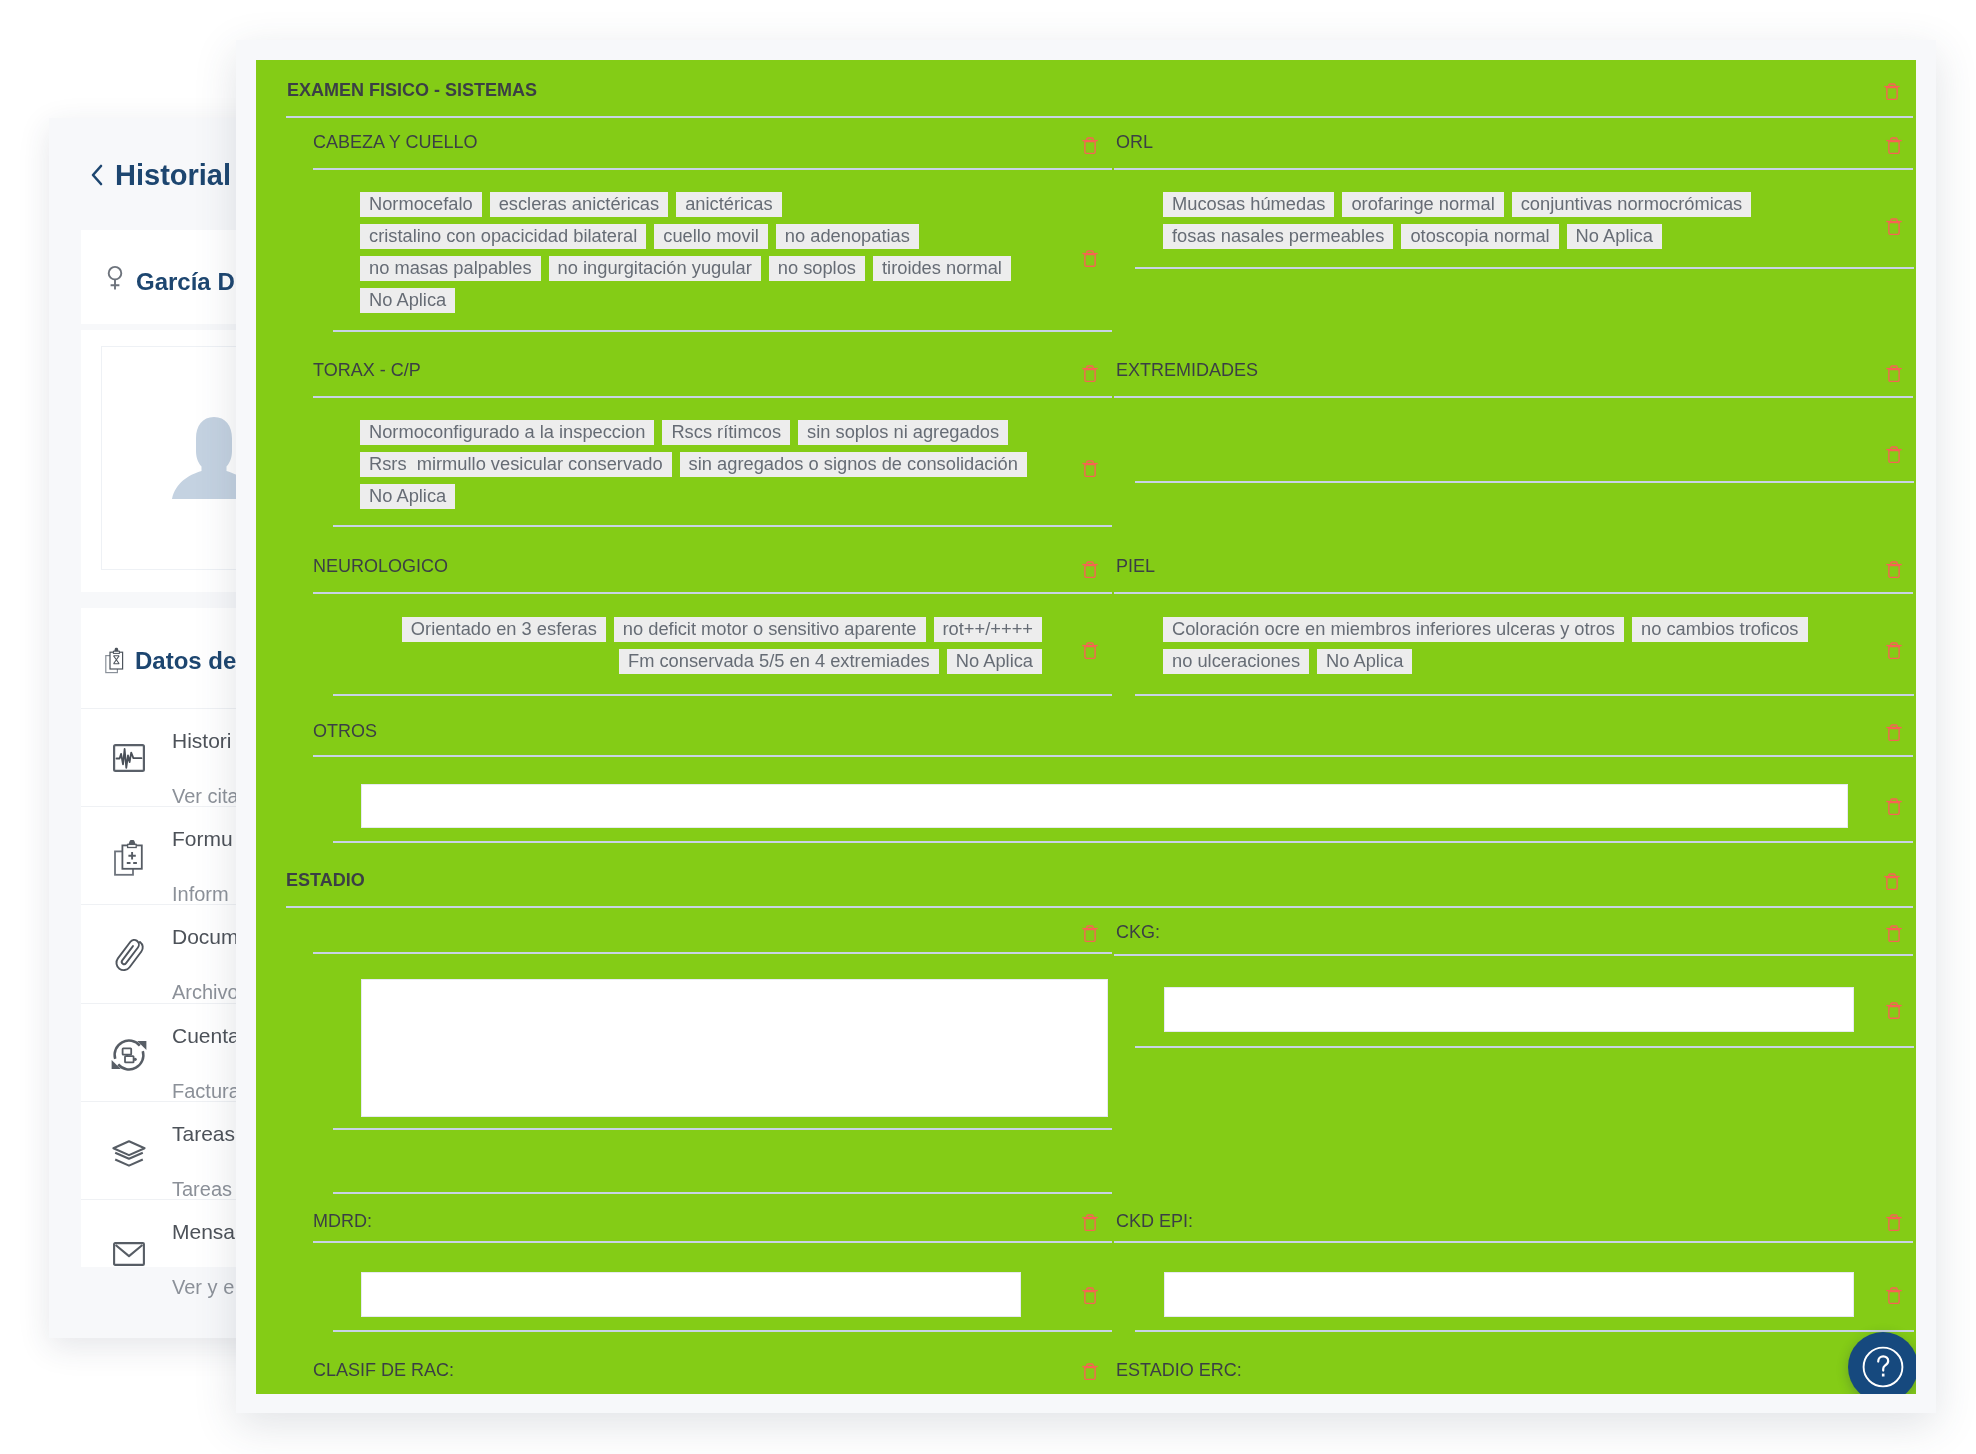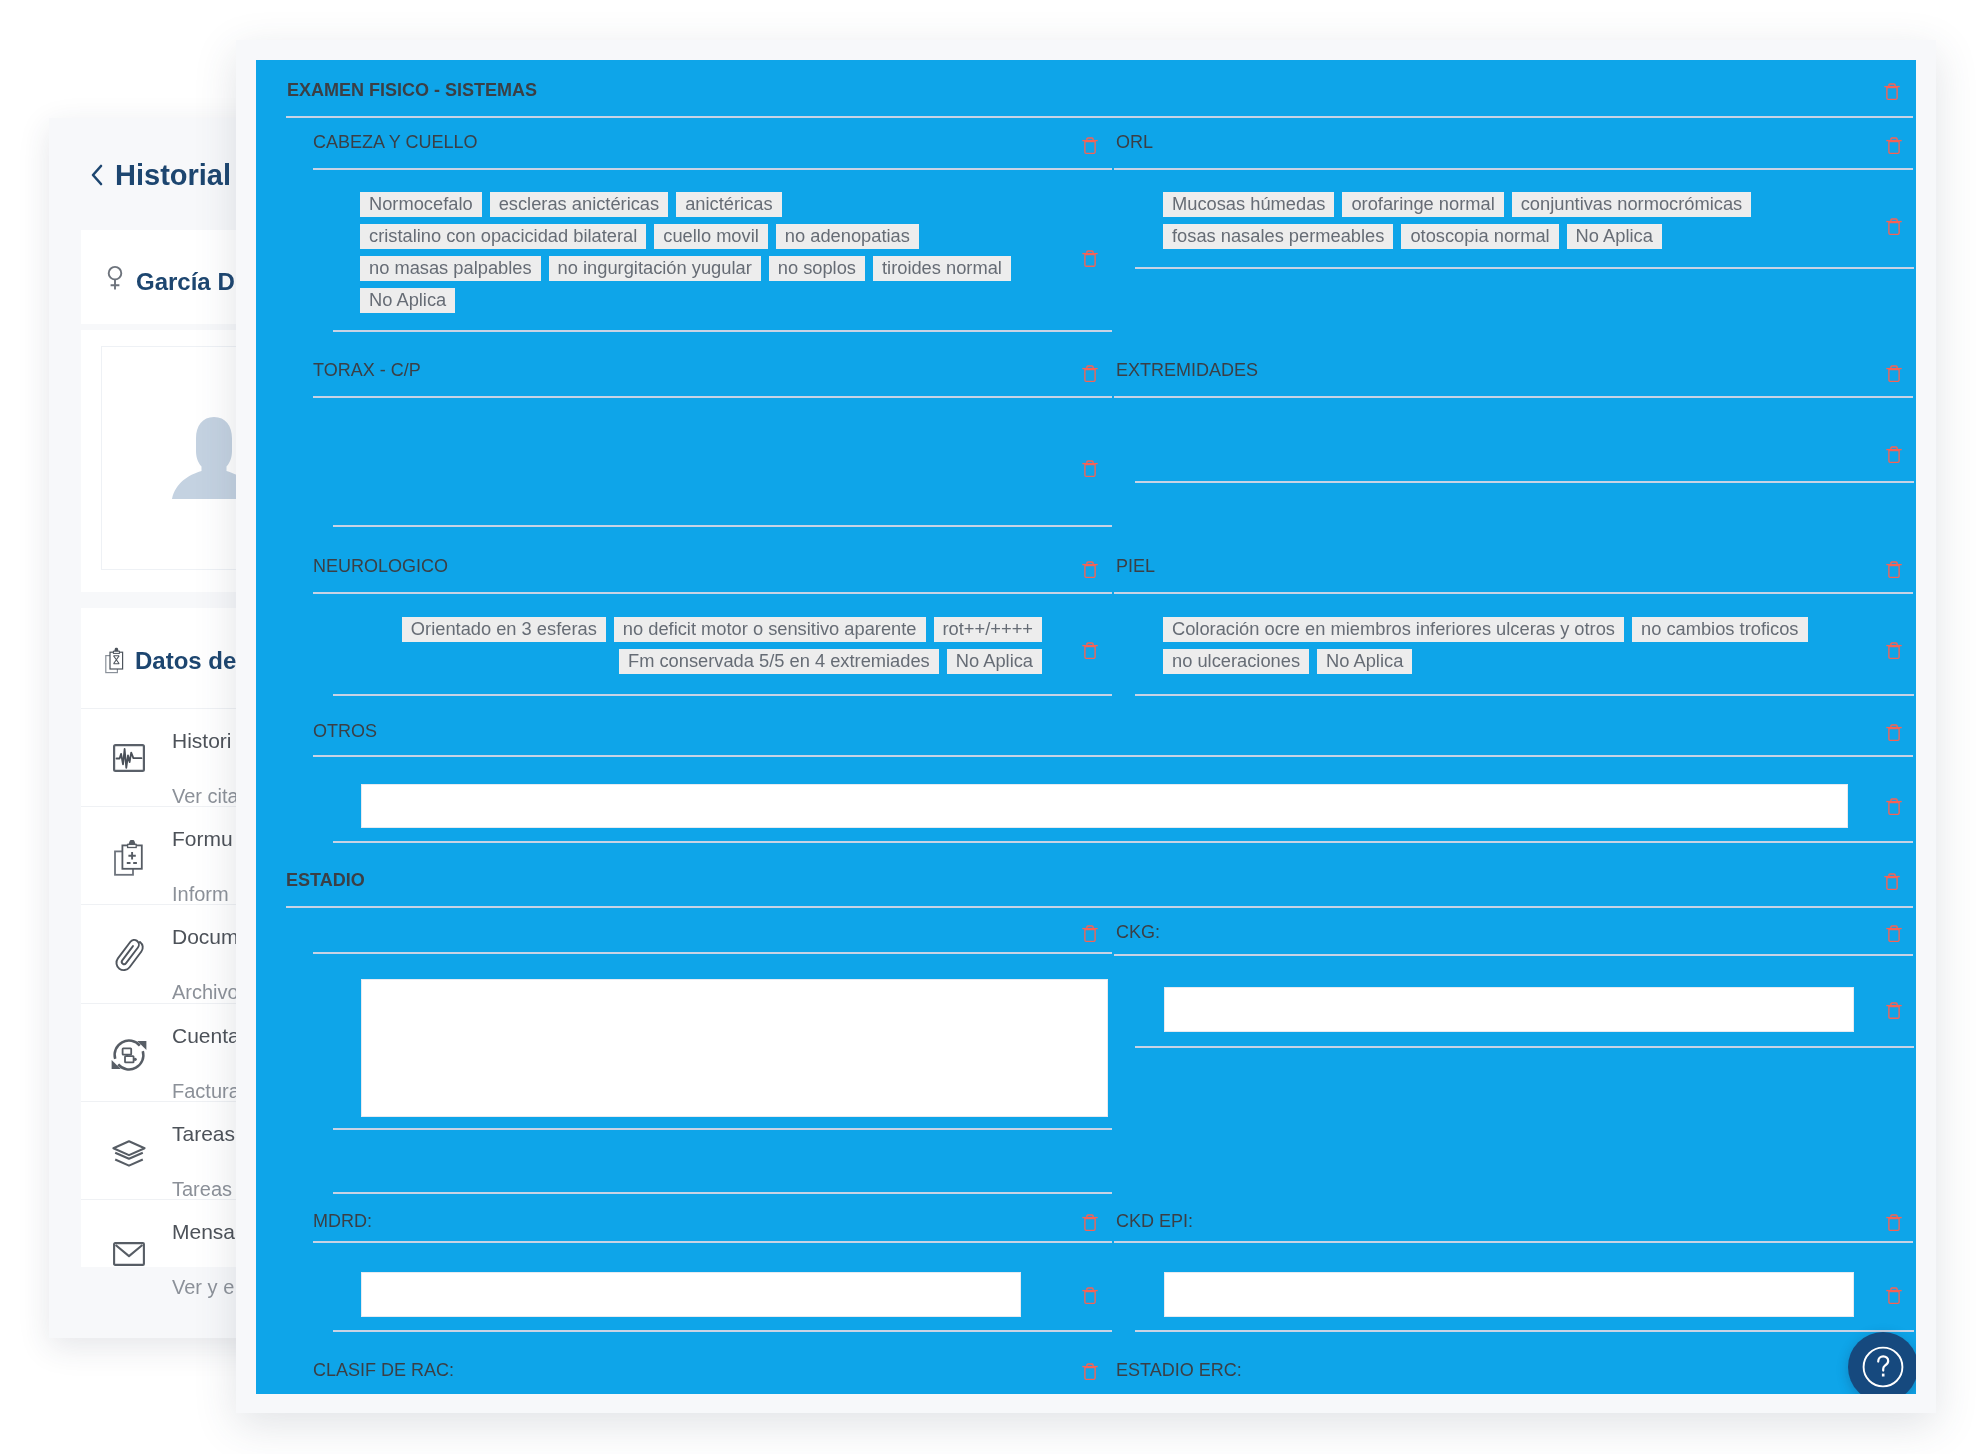--- a/index.html
+++ b/index.html
@@ -33,21 +33,21 @@
   .menu{position:absolute;left:0;top:100px;width:100%;}
   .mi{position:relative;height:97.2px;border-top:1px solid #eff1f4;}
   .mi .ic{position:absolute;left:27px;top:50%;transform:translateY(-50%);width:42px;height:42px;
           display:flex;align-items:center;justify-content:center;line-height:0;}
   .mi .t1{position:absolute;left:91px;top:19px;font-size:21px;color:#4d5259;line-height:26px;text-align:center;}
   .mi .t2{position:absolute;left:91px;top:50px;font-size:20px;color:#8c9199;line-height:26px;margin-top:24px;}
 
   
   .modal{position:absolute;left:236px;top:40px;width:1700px;height:1373px;
          background:#f7f8fa;box-shadow:0 12px 40px rgba(55,65,85,.15);}
-  .mcard{position:absolute;left:20px;top:20px;width:1660px;height:1334px;background:#0ea5e9;overflow:hidden;}
+  .mcard{position:absolute;left:20px;top:20px;width:1660px;height:1334px;background:#84cc16;overflow:hidden;}
 
   .sec-title{position:absolute;font-size:18px;font-weight:bold;color:#3b3f45;
              white-space:nowrap;line-height:20px;}
   .rule{position:absolute;height:2px;background:#c8d3e5;}
   .trash{position:absolute;width:16px;height:18px;line-height:0;}
 
   .grp-title{position:absolute;font-size:18px;font-weight:normal;color:#3b3f45;
              white-space:nowrap;line-height:20px;}
   .tags{position:absolute;}
   .tag{display:inline-block;background:#ededed;color:#666c75;font-size:18.3px;
@@ -235,20 +235,21 @@
           </svg></span>
       <div class="rule" style="left:879px;top:207px;width:779px;"></div>
 
       <div class="grp-title" style="left:57px;top:300px;">TORAX - C/P</div>
       <span class="trash" style="left:826px;top:305px;"><svg width="16" height="17" viewBox="0 0 16 17">
             <path d="M2.9 4.6 h10.2 v10.4 a1.3 1.3 0 0 1 -1.3 1.3 h-7.6 a1.3 1.3 0 0 1 -1.3 -1.3 z" fill="none" stroke="#f86254" stroke-width="1.35"></path>
             <path d="M0.3 3.6 h15.4" stroke="#f86254" stroke-width="1.35"></path>
             <path d="M4.9 3.3 v-1.2 a1.1 1.1 0 0 1 1.1 -1.1 h4 a1.1 1.1 0 0 1 1.1 1.1 v1.2" fill="none" stroke="#f86254" stroke-width="1.35"></path>
           </svg></span>
       <div class="rule" style="left:57px;top:336px;width:799px;"></div>
+      <div class="tags" style="left:104px;top:360px;width:690px;"><span class="tag">Normoconfigurado a la inspeccion</span><span class="tag">Rscs rítimcos</span><span class="tag">sin soplos ni agregados</span><span class="tag">Rsrs  mirmullo vesicular conservado</span><span class="tag">sin agregados o signos de consolidación</span><span class="tag">No Aplica</span></div>
       <span class="trash" style="left:826px;top:400px;"><svg width="16" height="17" viewBox="0 0 16 17">
             <path d="M2.9 4.6 h10.2 v10.4 a1.3 1.3 0 0 1 -1.3 1.3 h-7.6 a1.3 1.3 0 0 1 -1.3 -1.3 z" fill="none" stroke="#f86254" stroke-width="1.35"></path>
             <path d="M0.3 3.6 h15.4" stroke="#f86254" stroke-width="1.35"></path>
             <path d="M4.9 3.3 v-1.2 a1.1 1.1 0 0 1 1.1 -1.1 h4 a1.1 1.1 0 0 1 1.1 1.1 v1.2" fill="none" stroke="#f86254" stroke-width="1.35"></path>
           </svg></span>
       <div class="rule" style="left:77px;top:465px;width:779px;"></div>
 
       <div class="grp-title" style="left:860px;top:300px;">EXTREMIDADES</div>
       <span class="trash" style="left:1630px;top:305px;"><svg width="16" height="17" viewBox="0 0 16 17">
             <path d="M2.9 4.6 h10.2 v10.4 a1.3 1.3 0 0 1 -1.3 1.3 h-7.6 a1.3 1.3 0 0 1 -1.3 -1.3 z" fill="none" stroke="#f86254" stroke-width="1.35"></path>

